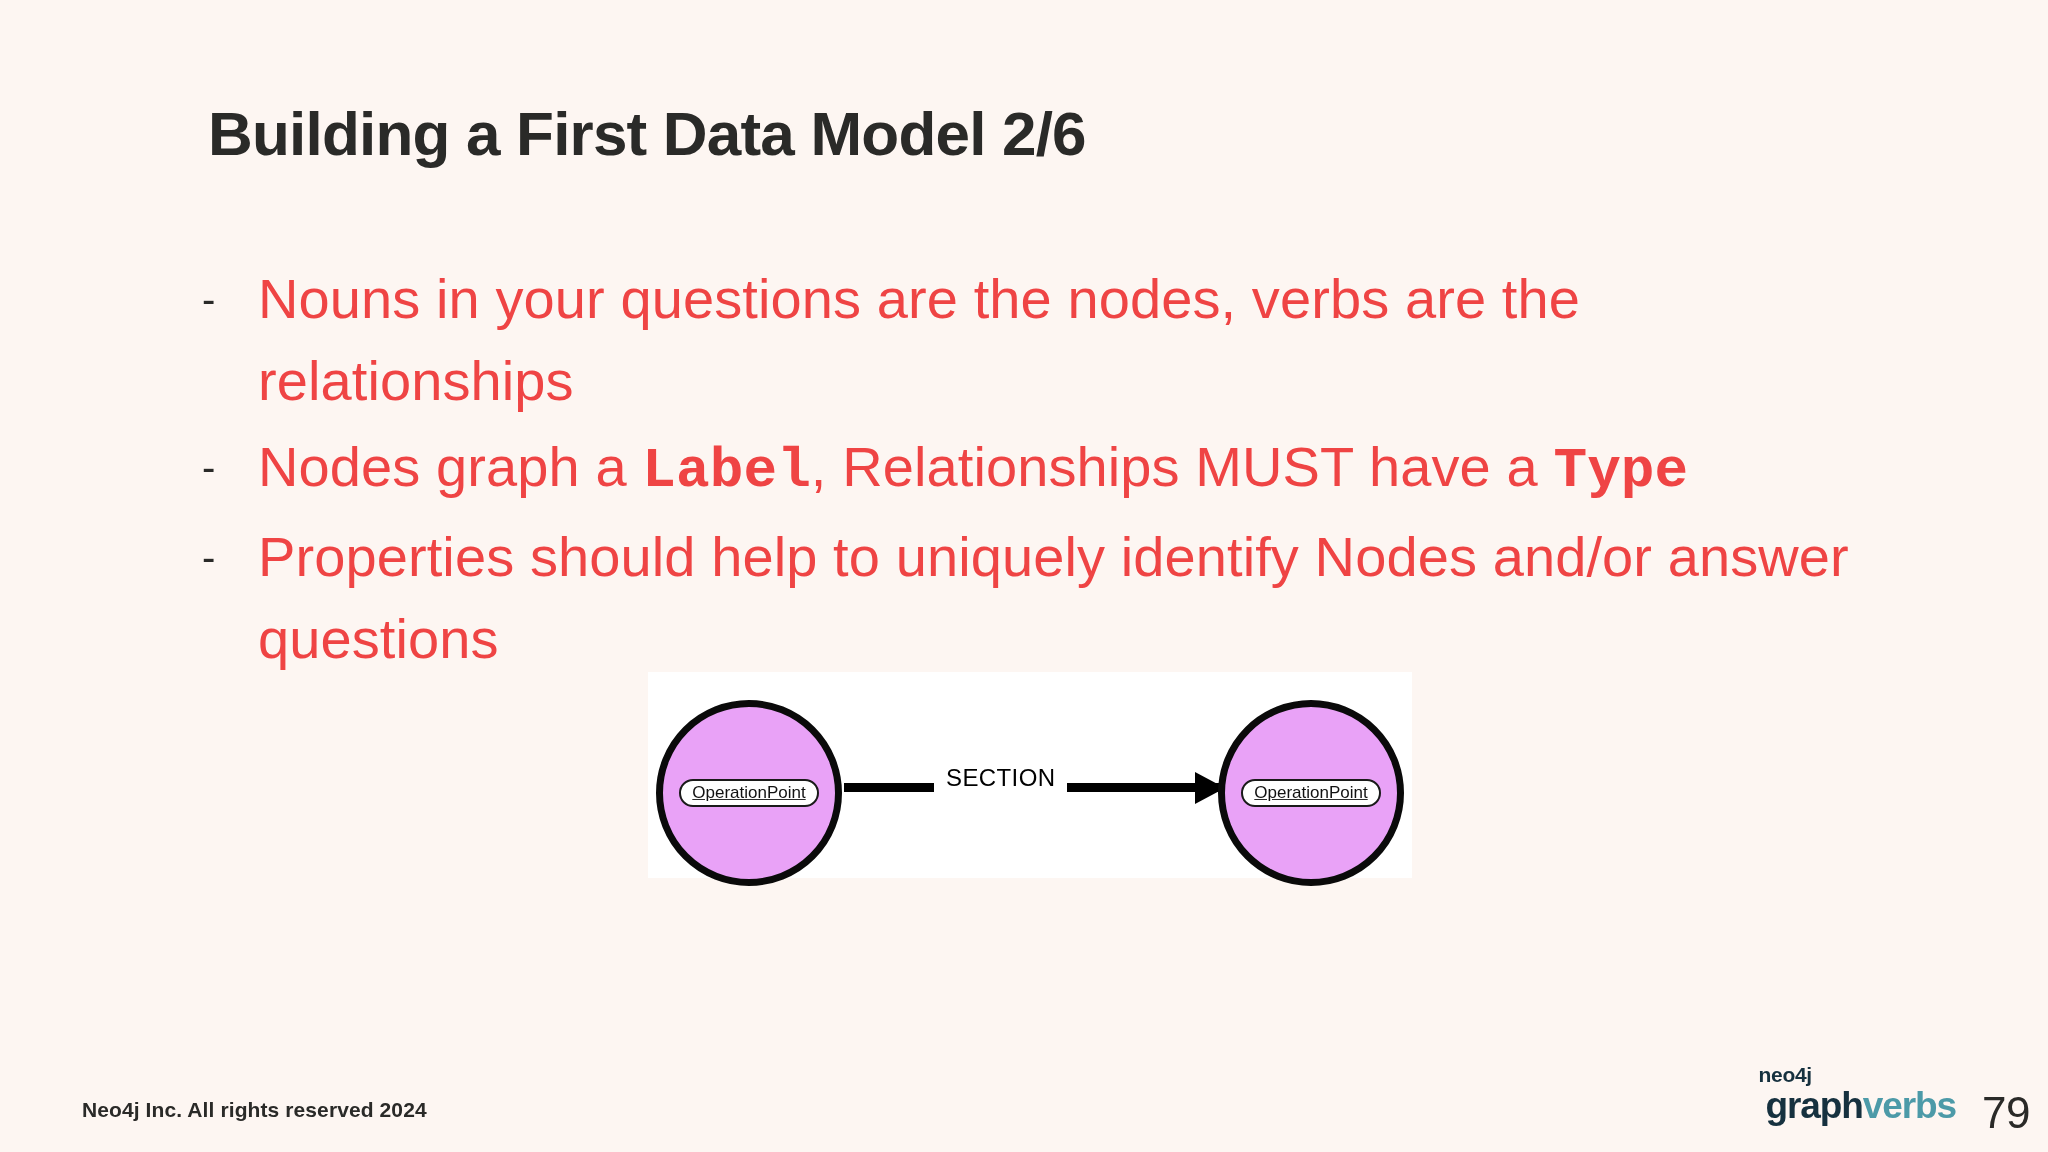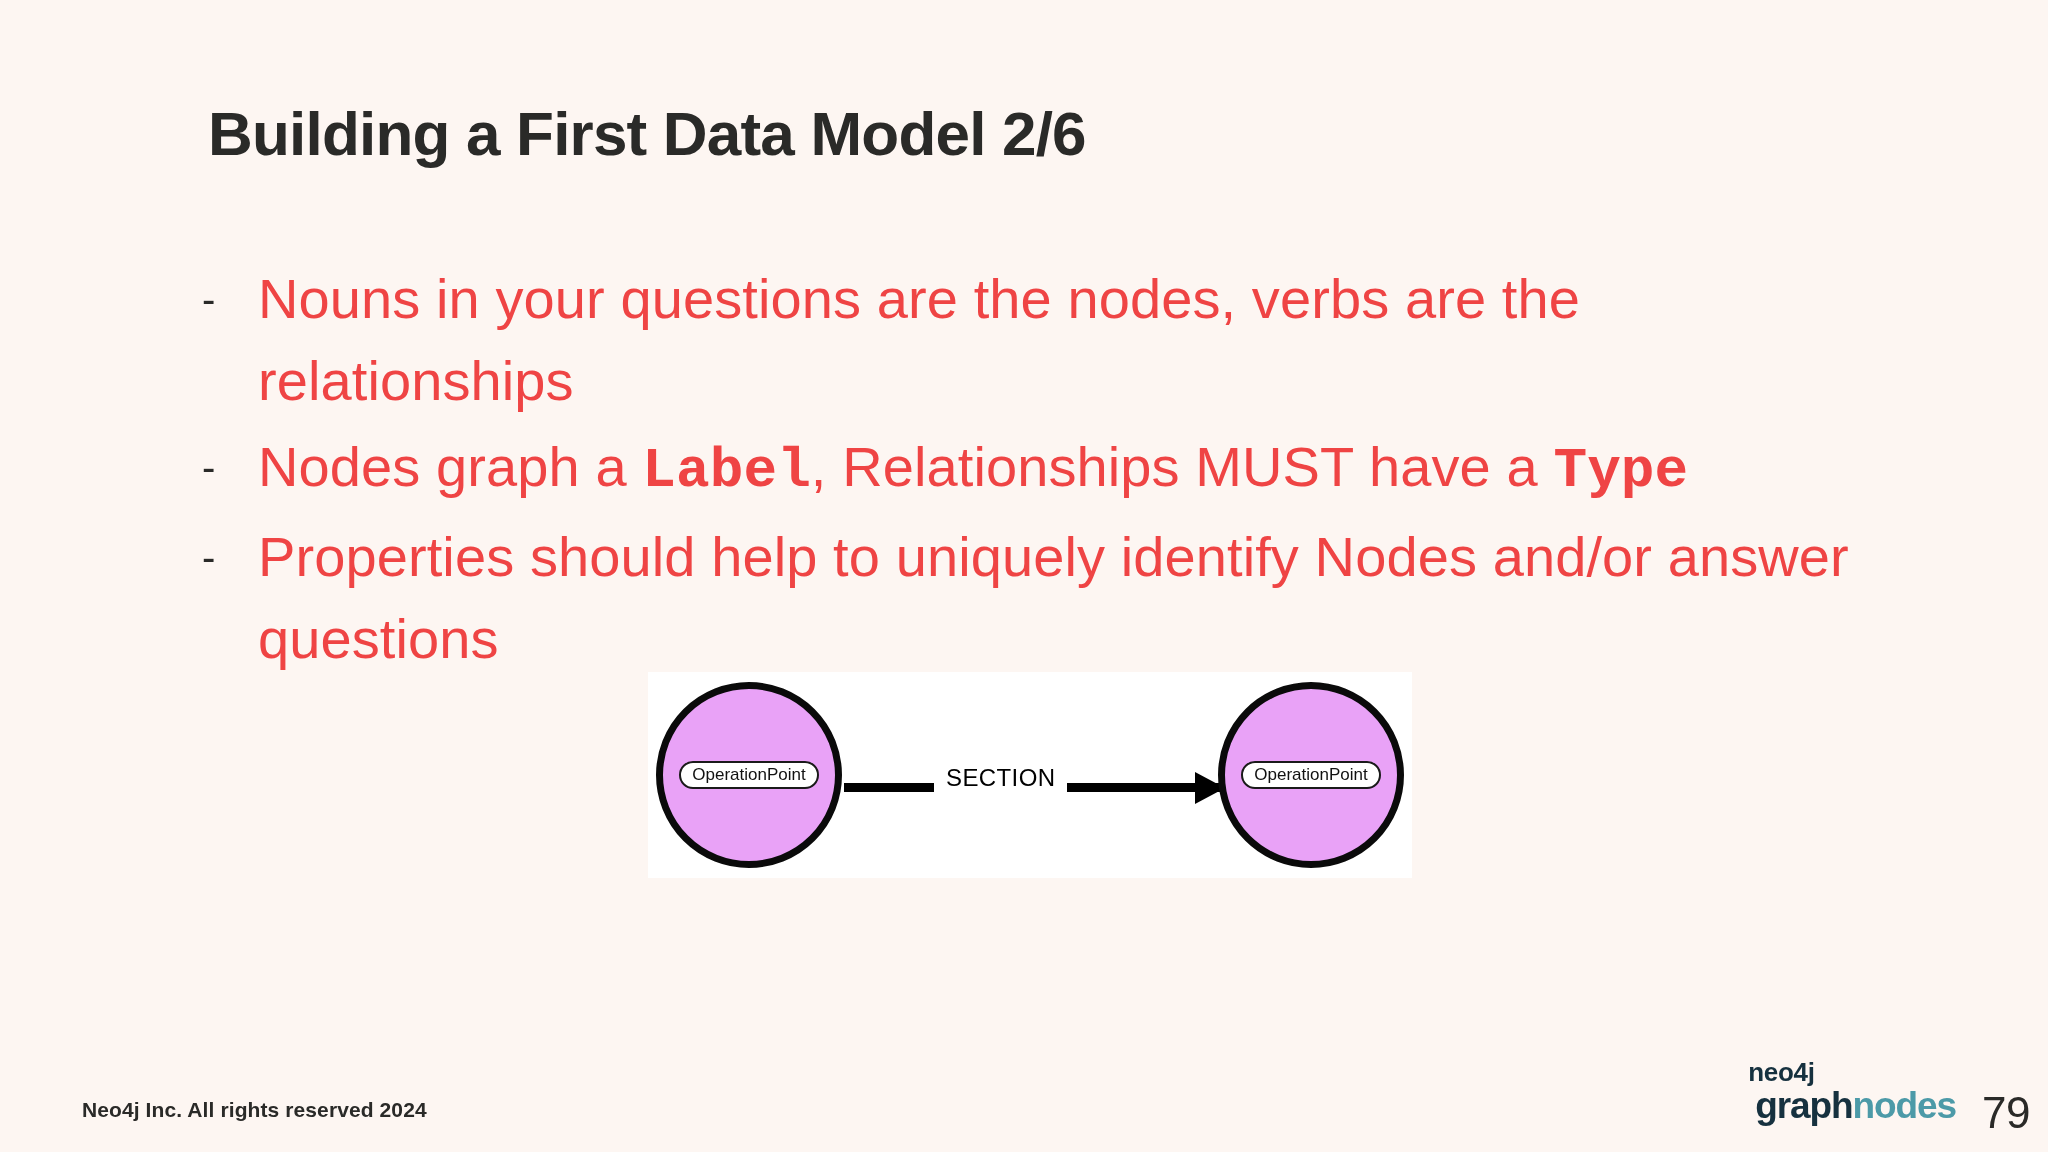--- a/index.html
+++ b/index.html
@@ -81,27 +81,28 @@
 
   .graph-canvas {
     position: absolute;
     inset: 0;
   }
 
   .graph-node {
     position: absolute;
     width: 186px;
     height: 186px;
-    top: 10px;
+    top: 28px;
     border-radius: 50%;
     background: #E9A2F7;
     border: 7px solid #0A0A0A;
     display: flex;
     align-items: center;
     justify-content: center;
+    text-decoration: underline;
   }
 
   .graph-node.left  { left: 8px; }
   .graph-node.right { left: 570px; }
 
   .node-label-pill {
     background: #FFFFFF;
     border: 2px solid #1A1A1A;
     border-radius: 999px;
     padding: 3px 11px 4px 11px;
@@ -172,21 +173,21 @@
 
   .brand-lockup {
     position: absolute;
     right: 92px;
     bottom: 28px;
     text-align: left;
     line-height: 1;
   }
 
   .brand-neo4j {
-    font-size: 26px;
+    font-size: 21px;
     font-weight: 700;
     color: #16313F;
     letter-spacing: -0.3px;
     margin-bottom: 2px;
     margin-left: 3px;
   }
 
   .brand-graphsummit {
     font-size: 37px;
     font-weight: 700;
@@ -253,16 +254,16 @@
       <span class="node-label-pill">OperationPoint</span>
     </div>
 
   </div>
 </div>
 
 <div class="footer-copyright">Neo4j Inc. All rights reserved 2024</div>
 
 <div class="brand-lockup">
   <div class="brand-neo4j">neo4j</div>
-  <div class="brand-graphsummit"><span class="brand-graph">graph</span><span class="brand-summit">nodes</span></div>
+  <div class="brand-graphsummit"><span class="brand-graph">graph</span><span class="brand-summit">verbs</span></div>
 </div>
 
 <div class="page-number">79</div>
 
 </body></html>

